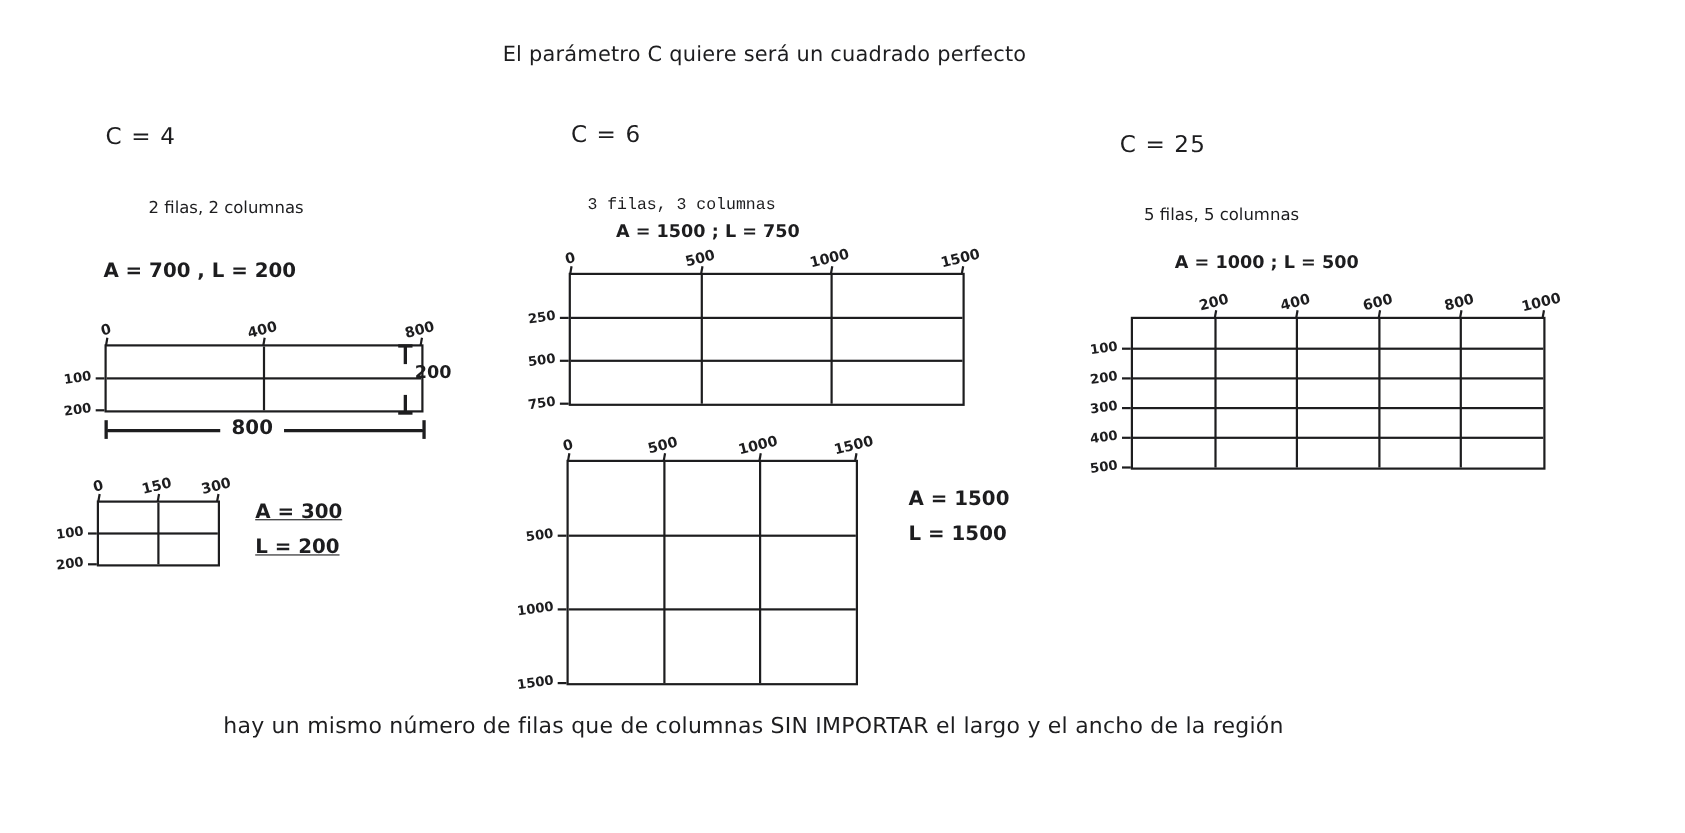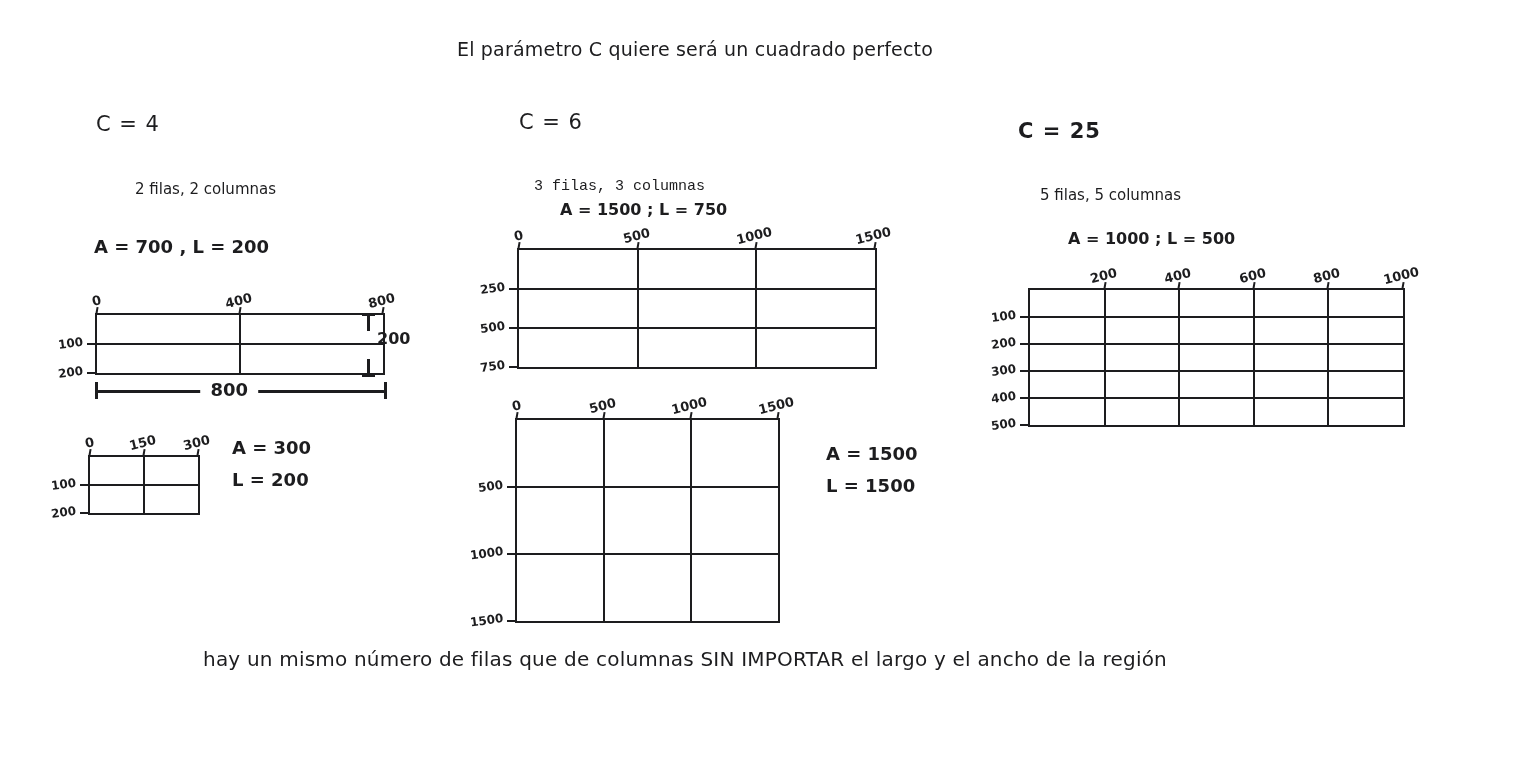--- a/index.html
+++ b/index.html
@@ -14,26 +14,26 @@
   .title{left:0;top:38px;width:1390px;text-align:center;font-size:19px;letter-spacing:.2px;}
   .c-header{font-size:21px;letter-spacing:1px;}
   .sub{font-size:15px;margin-top:15px;}
   .dims{font-weight:bold;}
   .t-c4-h{left:96px;top:112px;}
   .t-c4-s{left:135px;top:165px;}
   .t-c4-d{left:94px;top:236px;font-size:18px;}
   .t-c9-h{left:519px;top:110px;}
   .t-c9-s{left:534px;top:163px;font-family:Liberation Mono, monospace;}
   .t-c9-d{left:560px;top:200px;font-size:16px;}
-  .t-c25-h{left:1018px;top:119px;font-weight:bold;}
+  .t-c25-h{left:1018px;top:119px;}
   .t-c25-s{left:1040px;top:171px;}
   .t-c25-d{left:1068px;top:229px;font-size:16px;}
 
   .side-note{font-weight:bold;font-size:18px;line-height:32px;}
-  .sn-c4{left:232px;top:432px;}
+  .sn-c4{left:232px;top:450px;text-decoration:underline;}
   .sn-c9{left:826px;top:438px;}
 
   .footer{left:203px;top:643px;font-size:20px;line-height:32px;letter-spacing:.2px;}
 
   
   .grid-box{position:absolute;border:2px solid var(--ink);box-sizing:border-box;}
   .vline{position:absolute;top:0;bottom:0;width:2px;background:var(--ink);transform:translateX(-1px);}
   .hline{position:absolute;left:0;right:0;height:2px;background:var(--ink);transform:translateY(-1px);}
   .tick-top{position:absolute;top:-8px;width:2px;height:7px;background:var(--ink);transform:translateX(-1px) rotate(10deg);}
   .tick-left{position:absolute;left:-10px;width:8px;height:2px;background:var(--ink);transform:translateY(-1px);}

